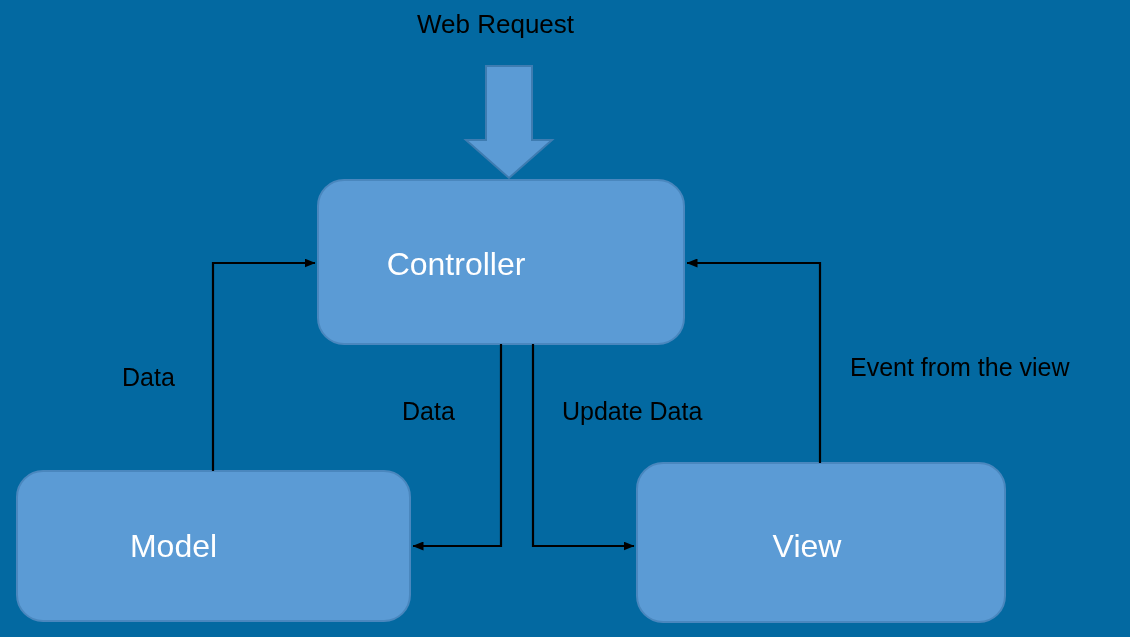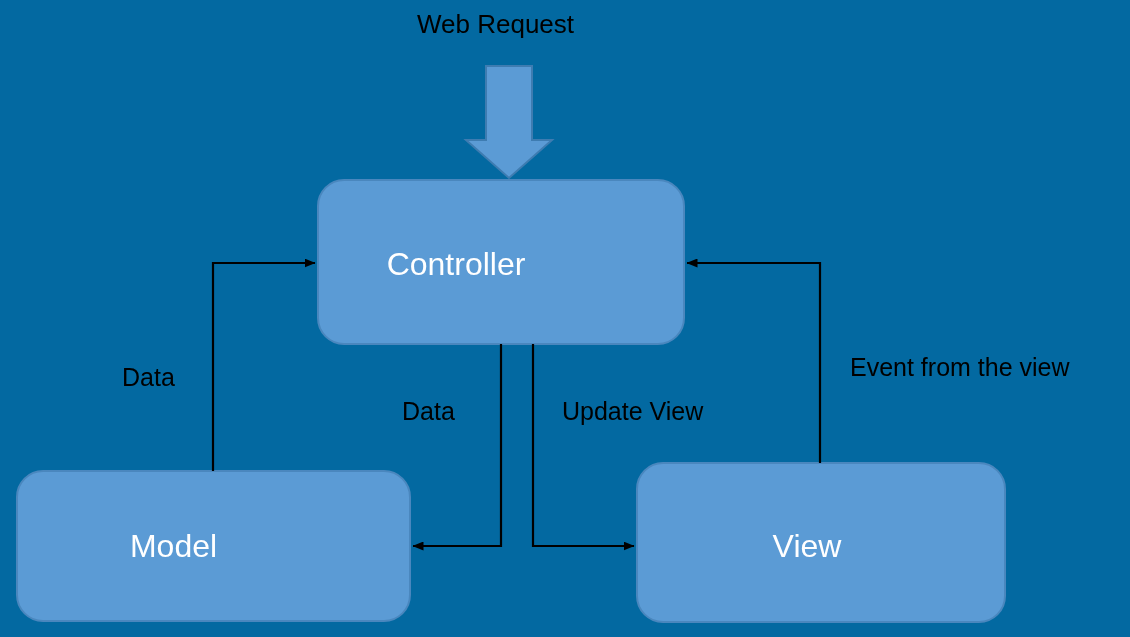--- a/index.html
+++ b/index.html
@@ -98,17 +98,17 @@
   <div class="node-label" style="left:305px; top:248px; width:302px;">Controller</div>
 
   <div class="node-label" style="left:17px; top:530px; width:313px;">Model</div>
 
   <div class="node-label" style="left:637px; top:530px; width:340px;">View</div>
 
   <div class="edge-label" style="left:122px; top:365px;text-align:right;">Data</div>
 
   <div class="edge-label" style="left:402px; top:399px;">Data</div>
 
-  <div class="edge-label" style="left:562px; top:399px;">Update View</div>
+  <div class="edge-label" style="left:562px; top:399px;">Update Data</div>
 
   <div class="edge-label" style="left:850px; top:355px;">Event from the view</div>
 
 </div>
 
 </body></html>

